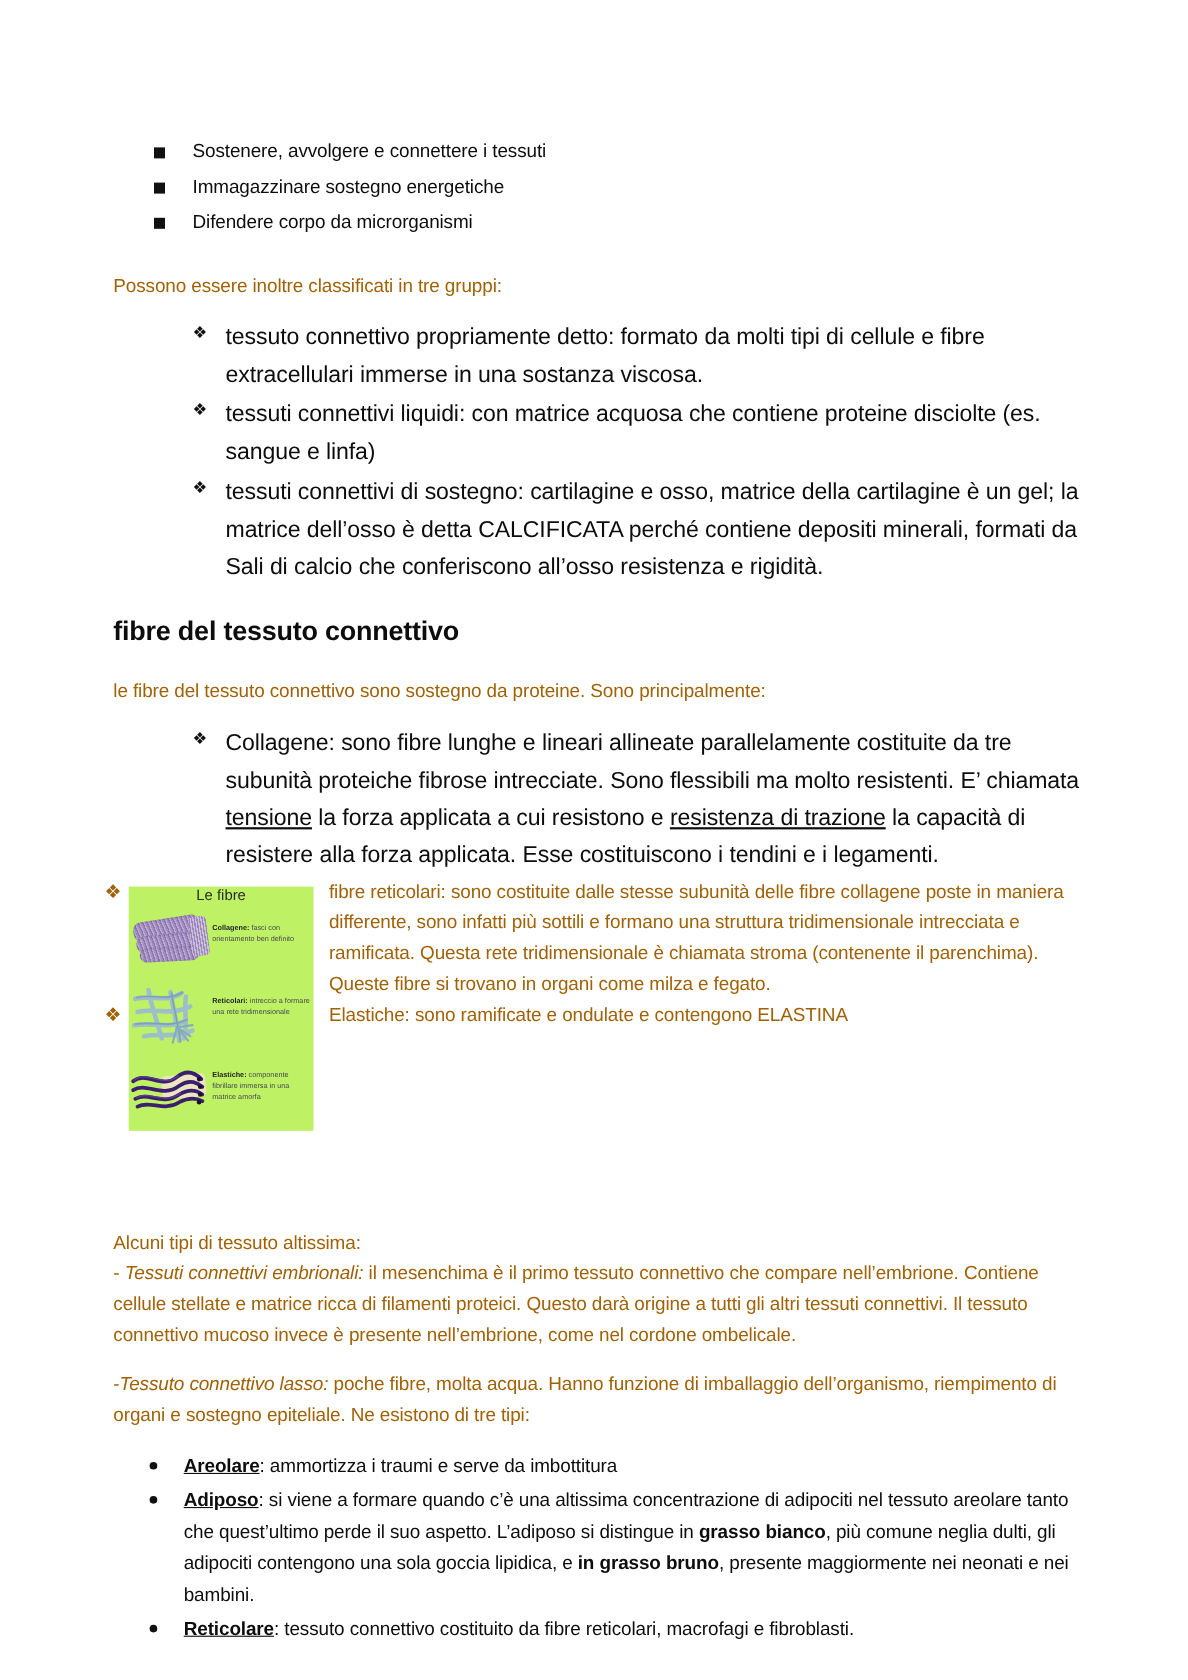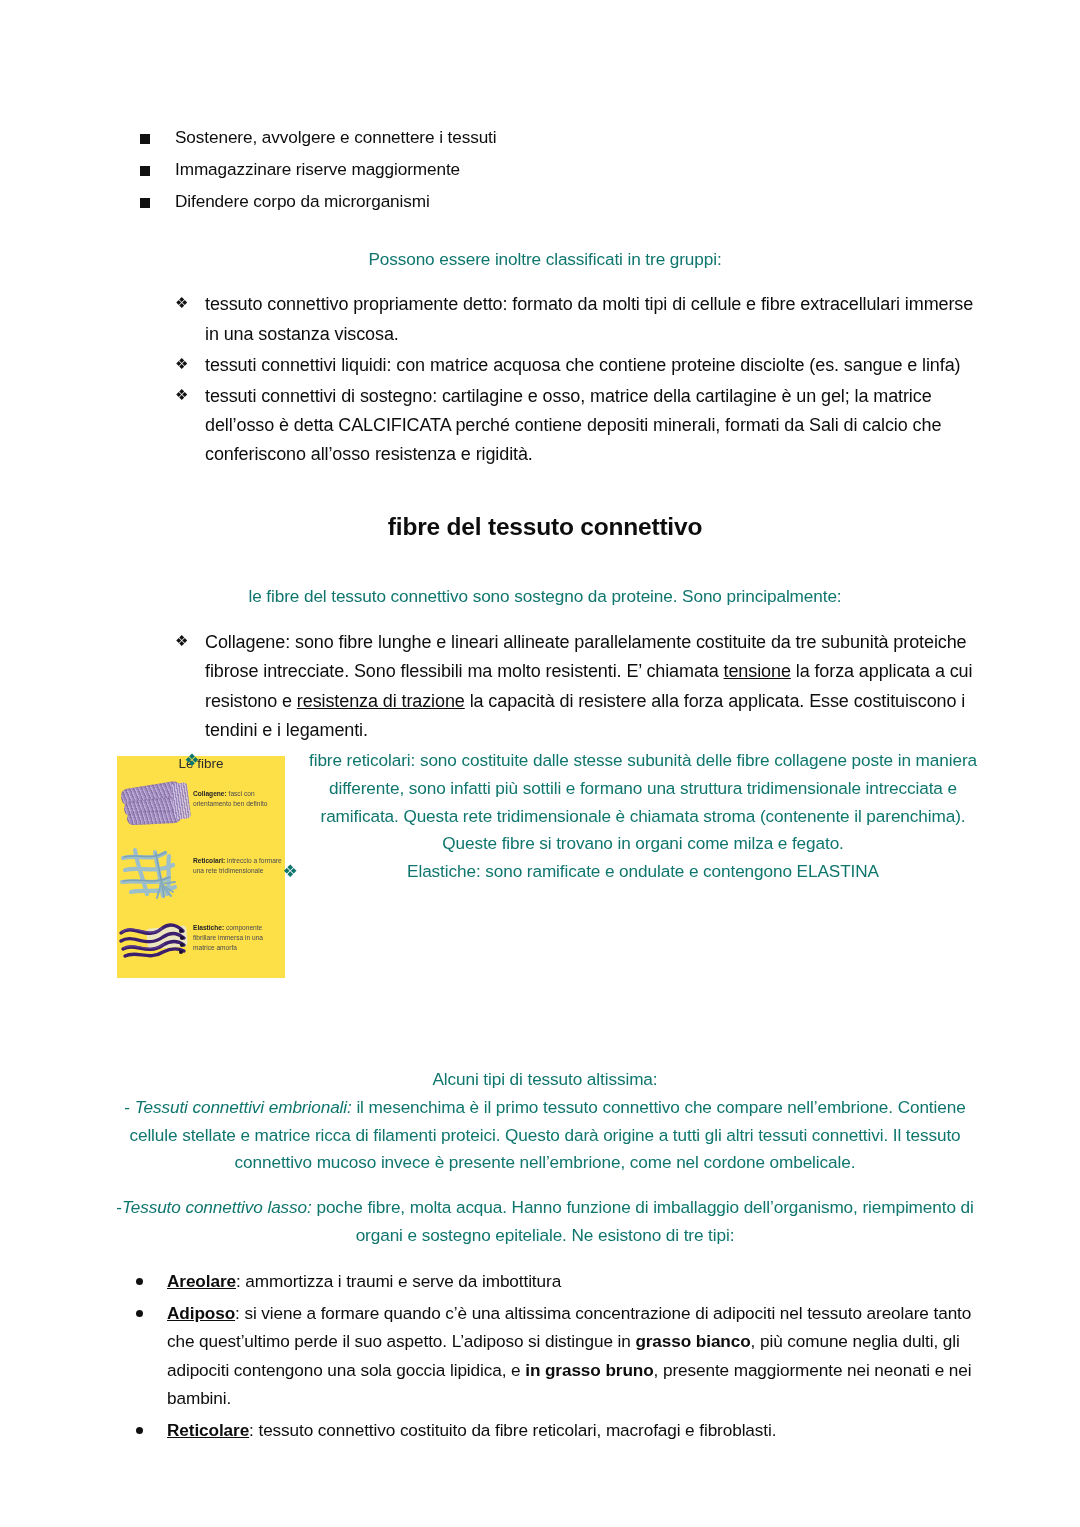--- a/index.html
+++ b/index.html
@@ -27,23 +27,22 @@
     left: 103px;
     top: 124px;
     width: 884px;
   }
 
   
   p.para {
     font-size: 17.2px;
     line-height: 1.62;
     margin: 0;
-    color: #0f766e;
+    color: #a16207;
     letter-spacing: -0.1px;
-    text-align: center;
   }
   .gap-sm { height: 17px; }
   .gap-md { height: 26px; }
   .gap-xl { height: 56px; }
 
   
   ul.sq {
     list-style: none;
     margin: 0;
     padding: 0;
@@ -68,21 +67,21 @@
 
   
   ul.dia {
     list-style: none;
     margin: 0;
     padding: 0;
   }
   ul.dia > li {
     position: relative;
     padding-left: 102px;
-    font-size: 18px;
+    font-size: 21px;
     line-height: 1.62;
     margin-bottom: 2px;
     letter-spacing: -0.1px;
   }
   ul.dia > li::before {
     content: "\2756";
     position: absolute;
     left: 72px;
     top: 0;
     font-size: 15px;
@@ -111,37 +110,36 @@
     top: 11px;
     width: 7px;
     height: 7px;
     border-radius: 50%;
     background: #111111;
   }
 
   h2.section-title {
     font-size: 24.5px;
     font-weight: bold;
-    margin: 16px;
+    margin: 0;
     color: #0d0d0d;
     letter-spacing: -0.2px;
-    text-align: center;
   }
 
   .it { font-style: italic; }
   .un { text-decoration: underline; font-weight: bold; }
   .itun { text-decoration: underline; margin-top: 24px; }
   .bd { font-weight: bold; text-align: center; }
 
   
   .figure {
     float: left;
     width: 168px;
     margin: 9px 14px 6px 14px;
-    background: #fde047;
+    background: #bef264;
   }
   .fig-title {
     text-align: center;
     font-size: 13.5px;
     color: #2b2b2b;
     margin-bottom: 6px;
     font-family: "Liberation Sans", sans-serif;
   }
   .fig-row {
     display: flex;
@@ -209,21 +207,21 @@
   .elastic svg { position: absolute; left: 0; top: 0; }
 </style>
 </head>
 <body>
 
 <div class="page">
   <div class="content">
 
     <ul class="sq">
       <li>Sostenere, avvolgere e connettere i tessuti</li>
-      <li>Immagazzinare riserve maggiormente</li>
+      <li>Immagazzinare sostegno energetiche</li>
       <li>Difendere corpo da microrganismi</li>
     </ul>
 
     <div class="gap-md"></div>
 
     <p class="para">Possono essere inoltre classificati in tre gruppi:</p>
 
     <div class="gap-sm"></div>
 
     <ul class="dia">

